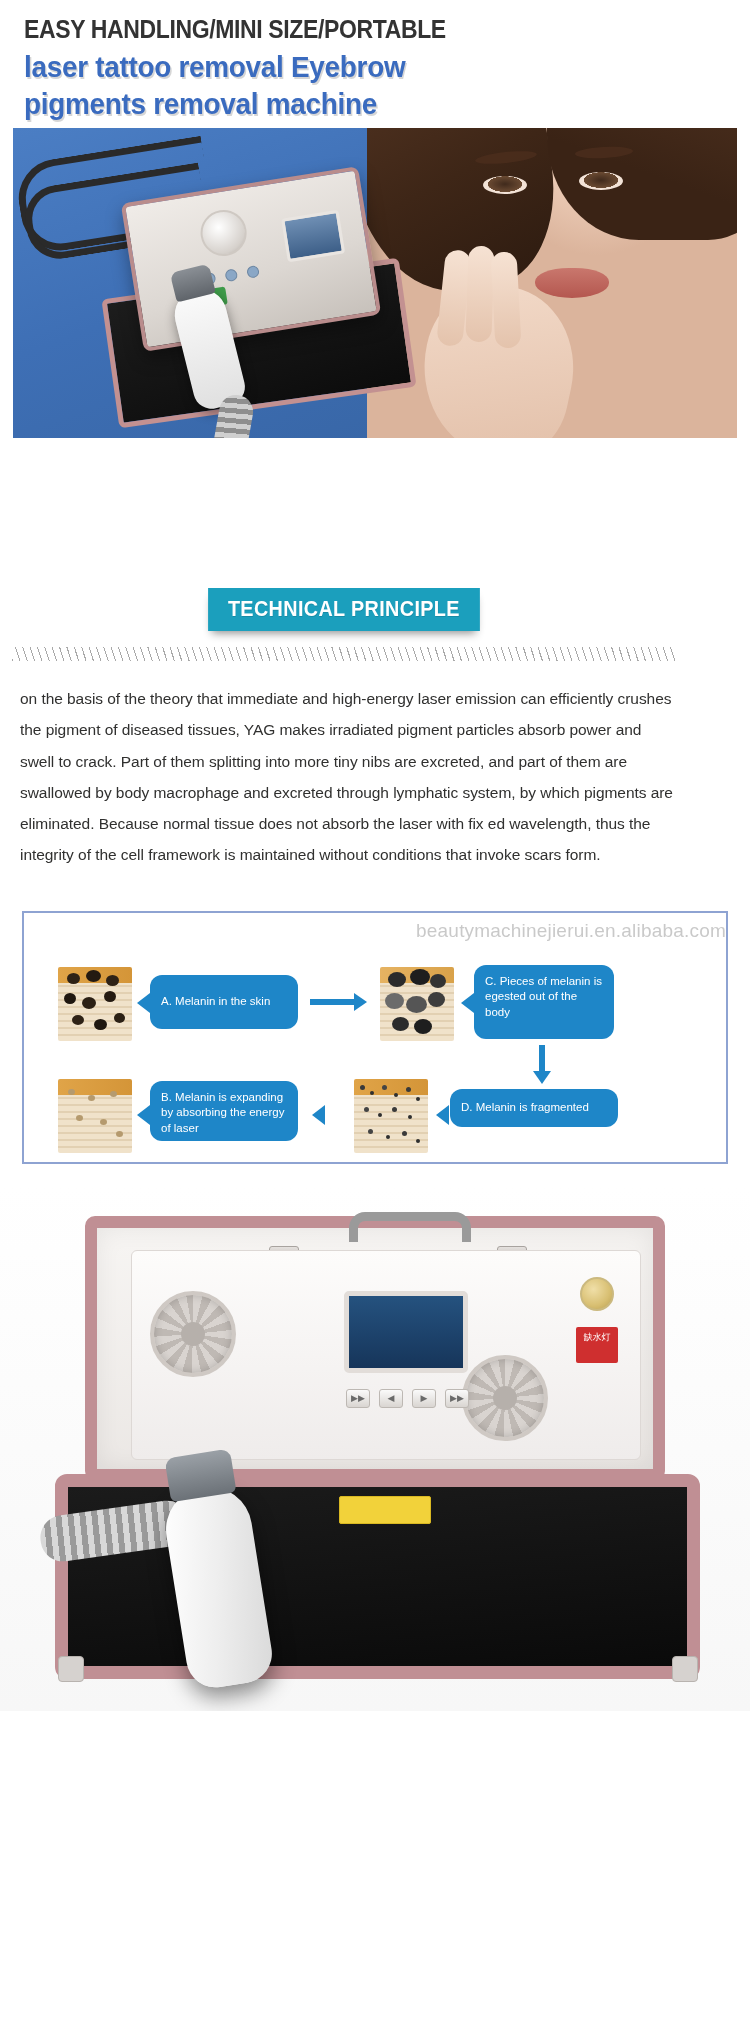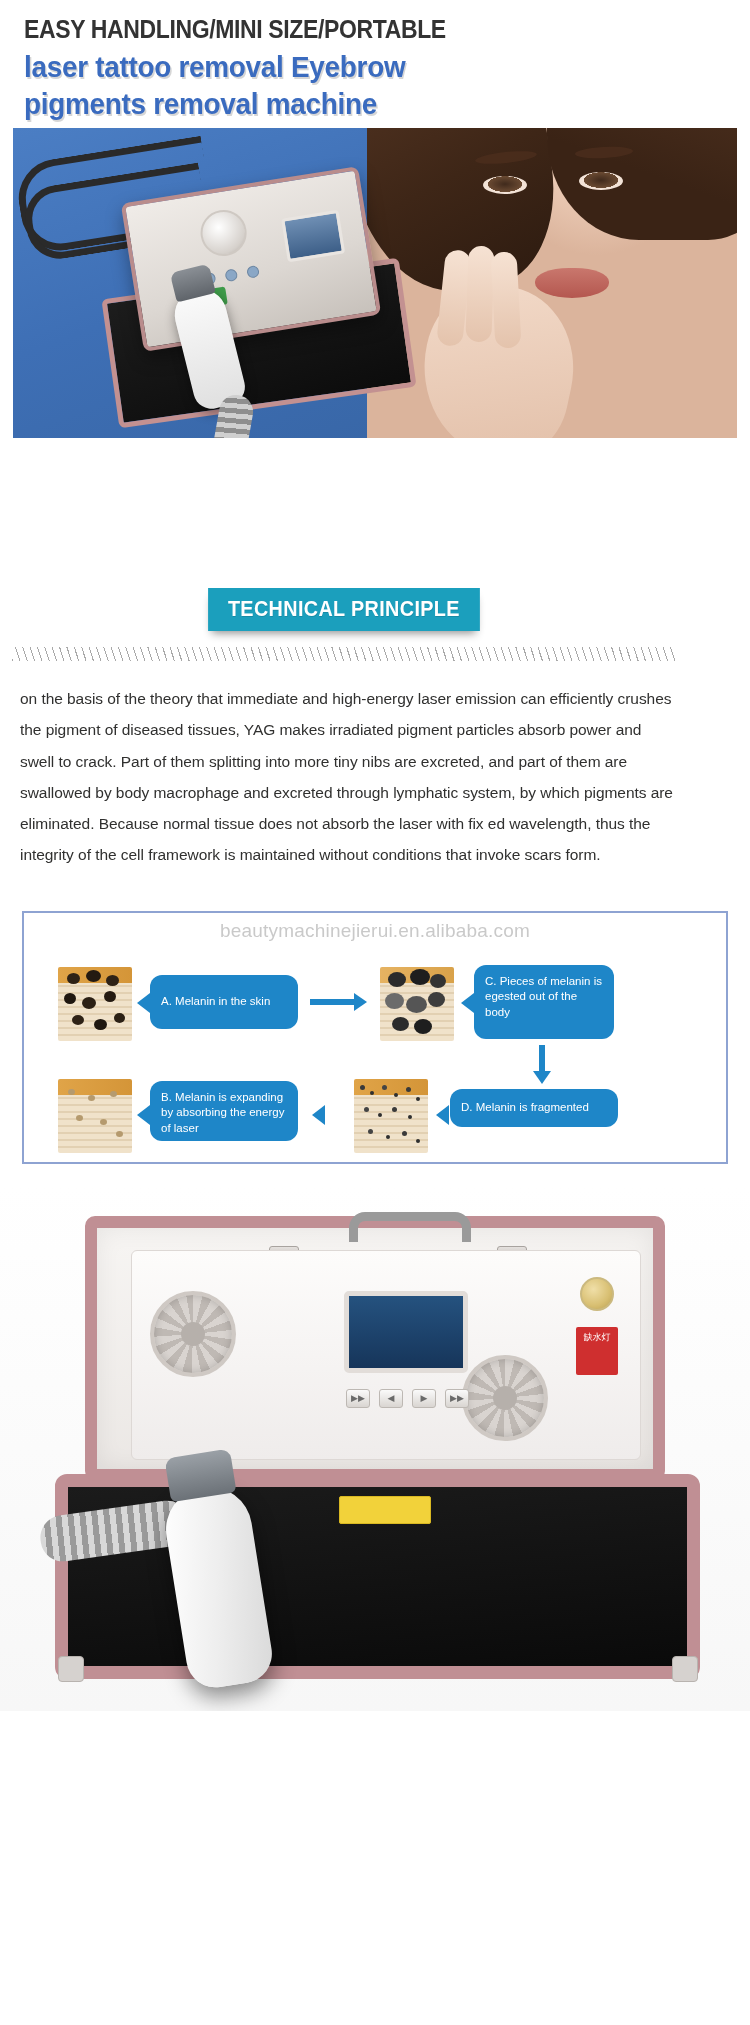--- a/index.html
+++ b/index.html
@@ -267,21 +267,21 @@
     position: relative;
     width: 706px;
     height: 253px;
     border: 2px solid #8ea3d2;
     background: #ffffff;
     overflow: hidden;
   }
   .watermark {
     position: absolute;
     left: 0; right: 0; top: 7px;
-    text-align: center;
+    text-align: right;
     font-family: "Liberation Sans", sans-serif;
     font-size: 19px;
     color: #b8b8b8;
     letter-spacing: 0.2px;
     opacity: .75;
     pointer-events: none;
   }
   .skin-cube {
     position: absolute;
     width: 74px; height: 74px;
@@ -418,21 +418,21 @@
   }
   .knob {
     position: absolute; right: 26px; top: 26px;
     width: 34px; height: 34px;
     border-radius: 50%;
     background: radial-gradient(circle at 38% 34%, #f0dfa8 0%, #d8bf72 60%, #b99f52 100%);
     border: 2px solid #cbb97f;
   }
   .red-label {
     position: absolute; right: 22px; top: 76px;
-    width: 42px; height: 48px;
+    width: 42px; height: 36px;
     background: #cf2f2f;
     color: #ffffff;
     font-size: 9px;
     line-height: 11px;
     text-align: center;
     padding-top: 5px;
     border-radius: 2px;
   }
   .yellow-label {
     position: absolute; left: 242px; top: 268px;

